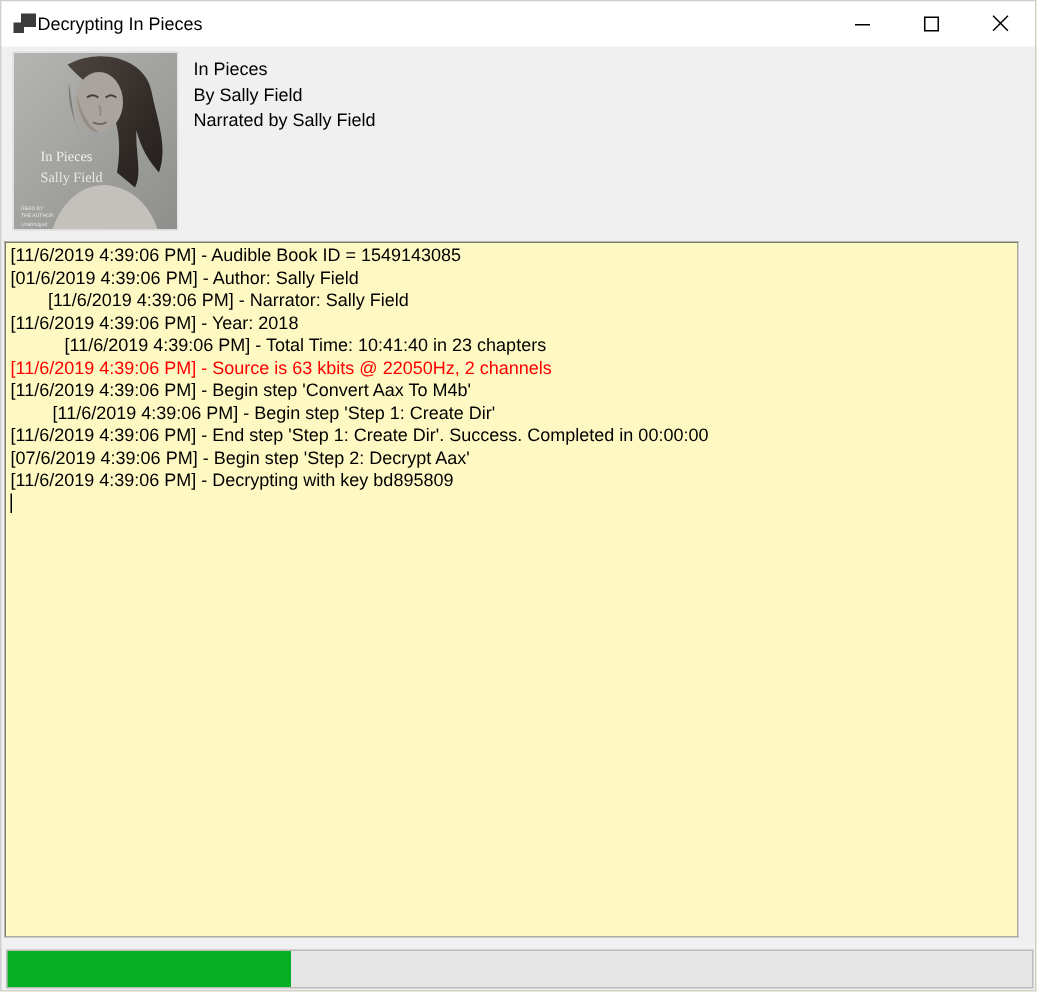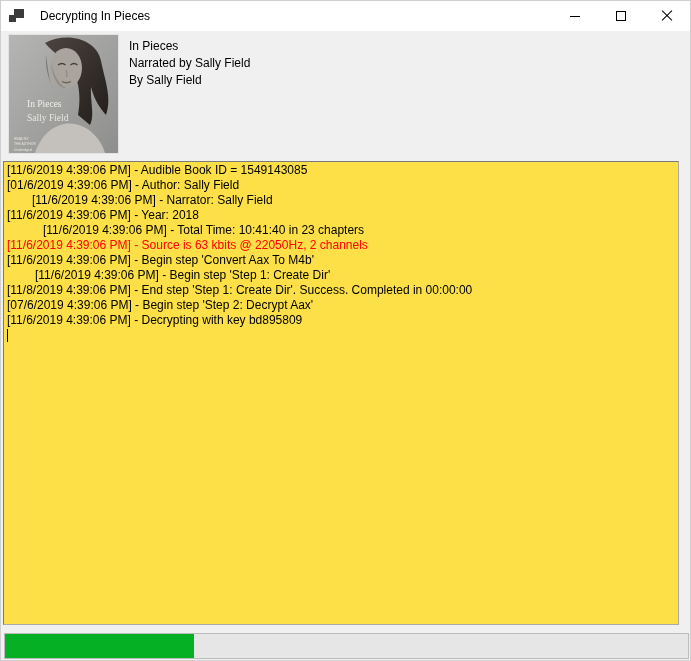--- a/index.html
+++ b/index.html
@@ -28,21 +28,21 @@
   }
   .app-icon .big {
     position: absolute; left: 5px; top: 1px;
     width: 10px; height: 9px; background: #3b3b3b;
   }
   .app-icon .small {
     position: absolute; left: 0; top: 7px;
     width: 7px; height: 7px; background: #3b3b3b;
   }
   .window-title {
-    font-size: 12px; color: #000; margin-left: 15px;
+    font-size: 12px; color: #000; margin-left: 0;
     white-space: nowrap;
   }
   .caption-buttons { margin-left: auto; display: flex; height: 100%; }
   .caption-btn {
     width: 46px; height: 100%;
     display: flex; align-items: center; justify-content: center;
     cursor: default;
   }
   .min-glyph { width: 10px; height: 0; border-top: 1px solid #000; }
   .max-glyph { width: 10px; height: 10px; border: 1px solid #000; background: transparent; }
@@ -63,21 +63,21 @@
   }
   .book-info {
     position: absolute; left: 128px; top: 37px;
     font-size: 12px; color: #000; line-height: 17px;
   }
 
   
   .log-box {
     position: absolute; left: 2px; top: 160px;
     width: 676px; height: 464px;
-    background: #fde047;
+    background: #fef9c3;
     border: 1px solid #7a7a7a;
     border-bottom-color: #a9a9a9; border-right-color: #a9a9a9;
     padding: 1px 3px;
     font-family: "Liberation Sans", sans-serif;
     font-size: 12px; line-height: 15px;
     overflow: hidden;
     cursor: text;
   }
   .log-line { white-space: pre; color: #000; }
   .text-caret {
@@ -144,35 +144,35 @@
     <path d="M37 20 C39 34 40 46 44 54 C40 44 36 34 37 20 Z" fill="#7d7872"></path>
     <text x="18" y="72" font-size="9.5" fill="#f1efe9" font-family="Liberation Serif, serif">In Pieces</text>
     <text x="18" y="86" font-size="9.5" fill="#eae7e0" font-family="Liberation Serif, serif">Sally Field</text>
     <text x="5" y="105" font-size="3.4" fill="#e8e5df">READ BY</text>
     <text x="5" y="109.5" font-size="3.4" fill="#e8e5df">THE AUTHOR</text>
     <text x="5" y="115.5" font-size="3.4" fill="#e8e5df">Unabridged</text>
   </svg>
 
   <div class="book-info">
     <div>In Pieces</div>
+    <div>By Sally Field</div>
     <div>Narrated by Sally Field</div>
-    <div>By Sally Field</div>
   </div>
 
   <div class="log-box">
 
     <div class="log-line" style="color: rgb(0, 0, 0);">[11/6/2019 4:39:06 PM] - Audible Book ID = 1549143085</div>
       <div class="log-line" style="color: rgb(0, 0, 0);">[01/6/2019 4:39:06 PM] - Author: Sally Field</div>
       <div class="log-line" style="color: rgb(0, 0, 0); padding-left: 25px;">[11/6/2019 4:39:06 PM] - Narrator: Sally Field</div>
       <div class="log-line" style="color: rgb(0, 0, 0);">[11/6/2019 4:39:06 PM] - Year: 2018</div>
       <div class="log-line" style="color: rgb(0, 0, 0); padding-left: 36px;">[11/6/2019 4:39:06 PM] - Total Time: 10:41:40 in 23 chapters</div>
       <div class="log-line" style="color: rgb(255, 0, 0);">[11/6/2019 4:39:06 PM] - Source is 63 kbits @ 22050Hz, 2 channels</div>
       <div class="log-line" style="color: rgb(0, 0, 0);">[11/6/2019 4:39:06 PM] - Begin step 'Convert Aax To M4b'</div>
       <div class="log-line" style="color: rgb(0, 0, 0); margin-left: 28px;">[11/6/2019 4:39:06 PM] - Begin step 'Step 1: Create Dir'</div>
-      <div class="log-line" style="color: rgb(0, 0, 0);">[11/8/2019 4:39:06 PM] - End step 'Step 1: Create Dir'. Success. Completed in 00:00:00</div>
+      <div class="log-line" style="color: rgb(0, 0, 0);">[11/6/2019 4:39:06 PM] - End step 'Step 1: Create Dir'. Success. Completed in 00:00:00</div>
       <div class="log-line" style="color: rgb(0, 0, 0);">[07/6/2019 4:39:06 PM] - Begin step 'Step 2: Decrypt Aax'</div>
       <div class="log-line" style="color: rgb(0, 0, 0);">[11/6/2019 4:39:06 PM] - Decrypting with key bd895809</div>
       <div>
       <span class="text-caret"></span>
     </div>
   </div>
 
   <div class="progress-bar">
     <div class="progress-fill" style="width: 27.7%; background: rgb(6, 176, 37);"></div>
   </div>

